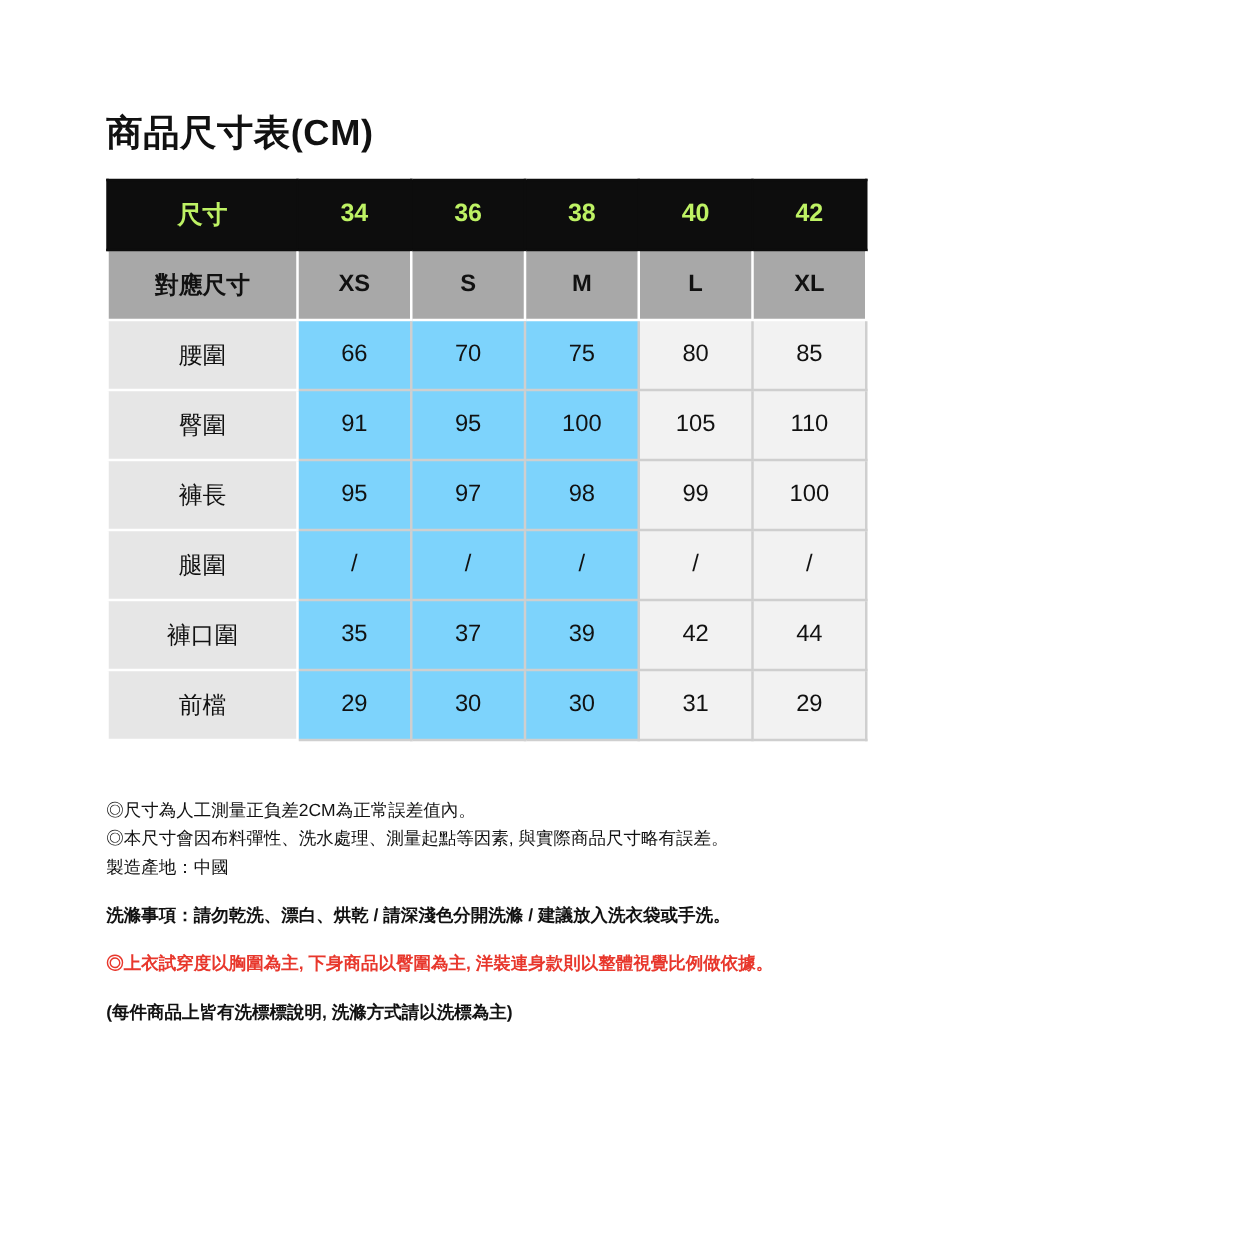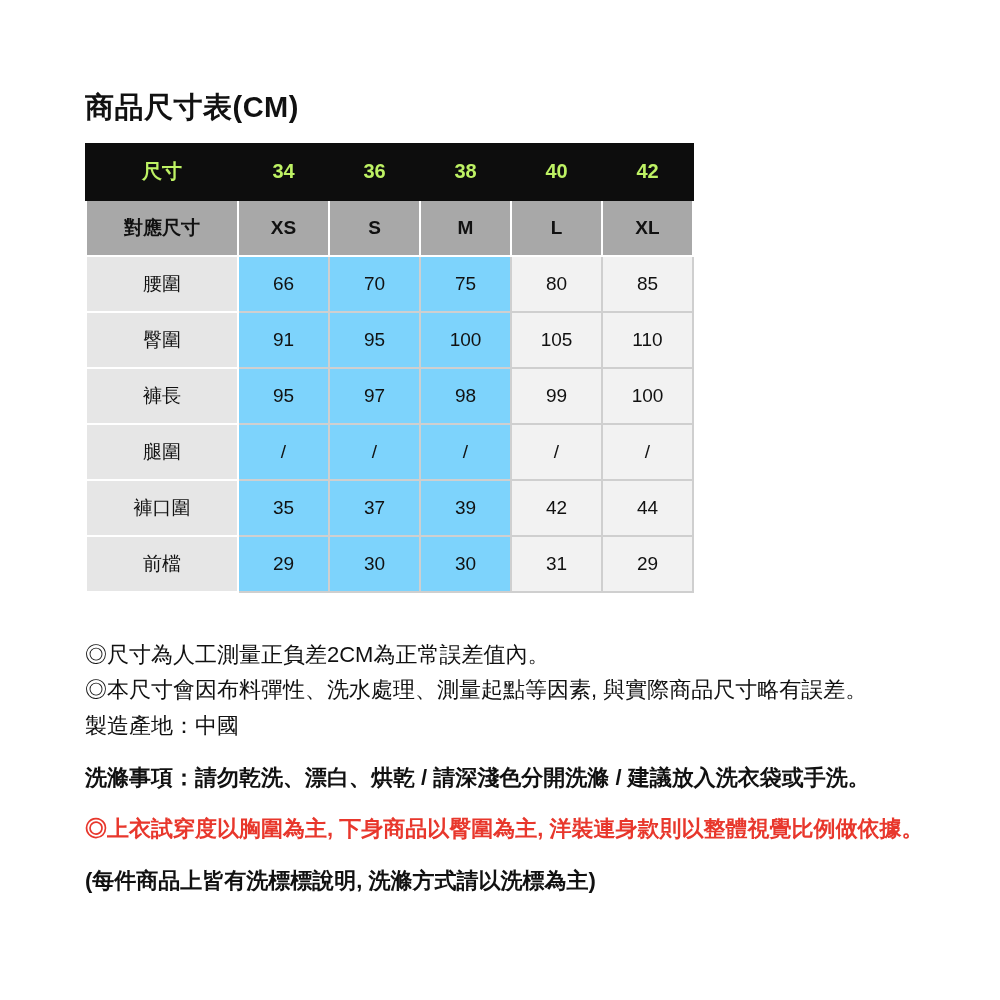--- a/index.html
+++ b/index.html
@@ -72,21 +72,21 @@
     border: 2px solid #cfcfcf;
     font-size: 19px;
   }
   tr.body-row td.val-cell.shade {
     background: #f2f2f2;
     margin-top: 36px;
   }
   .notes {
     margin-top: 44px;
     margin-left: 0;
-    font-size: 22px;
+    font-size: 14px;
     line-height: 1.62;
     color: #111111;
   }
   .notes div {
     white-space: nowrap;
   }
   .notes .bold {
     font-weight: 700;
     margin-top: 16px;
   }

